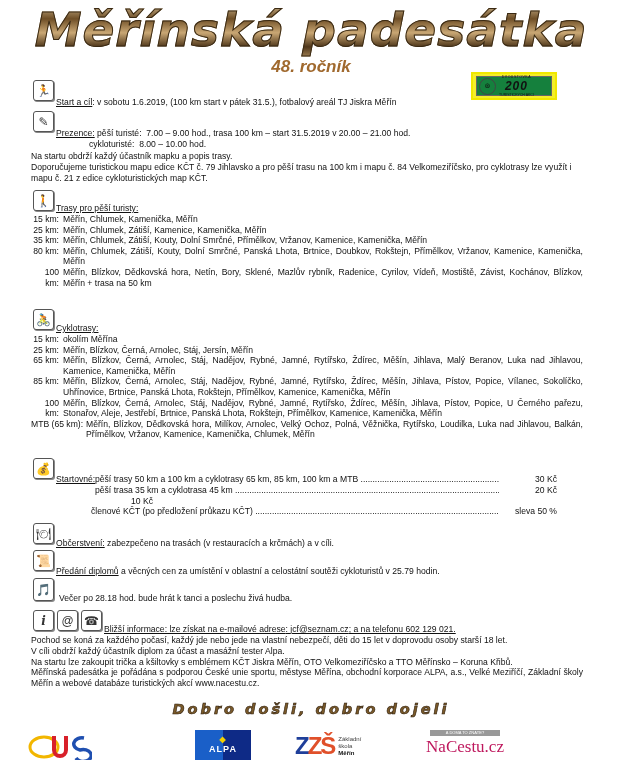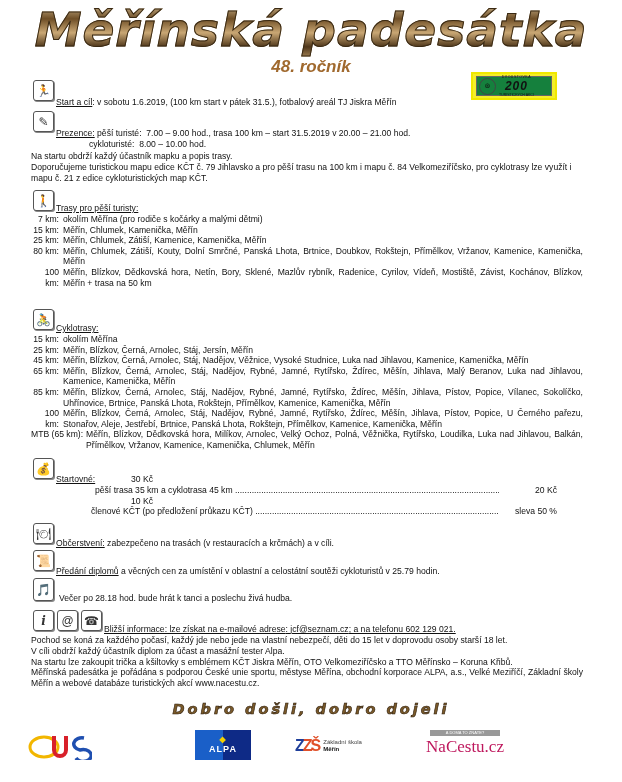--- a/index.html
+++ b/index.html
@@ -57,30 +57,30 @@
 </div>
 <div class="abs" style="left:31px;top:151px;width:552px;line-height:10.8px;">
   <div>Na startu obdrží každý účastník mapku a popis trasy.</div>
   <div>Doporučujeme turistickou mapu edice KČT č. 79 Jihlavsko a pro pěší trasu na 100 km i mapu č. 84 Velkomeziříčsko, pro cyklotrasy lze využít i mapu č. 21 z edice cykloturistických map KČT.</div>
 </div>
 
 <div class="abs icon" style="left:33px;top:190px;">🚶</div>
 <div class="abs line ul" style="left:56px;top:203px;">Trasy pro pěší turisty:</div>
 <div class="abs" style="left:31px;top:214px;width:552px;">
   <div class="row">
-      <span class="km" style="width:28px">7 km:</span>
-      <span class="txt">okolím Měřína (pro rodiče s kočárky a malými dětmi)</span>
-    </div>
-  <div class="row">
       <span class="km" style="width:28px">15 km:</span>
       <span class="txt">Měřín, Chlumek, Kamenička, Měřín</span>
     </div>
   <div class="row">
       <span class="km" style="width:28px">25 km:</span>
       <span class="txt">Měřín, Chlumek, Zátiší, Kamenice, Kamenička, Měřín</span>
+    </div>
+  <div class="row">
+      <span class="km" style="width:28px">35 km:</span>
+      <span class="txt">Měřín, Chlumek, Zátiší, Kouty, Dolní Smrčné, Přímělkov, Vržanov, Kamenice, Kamenička, Měřín</span>
     </div>
   <div class="row">
       <span class="km" style="width:28px">80 km:</span>
       <span class="txt">Měřín, Chlumek, Zátiší, Kouty, Dolní Smrčné, Panská Lhota, Brtnice, Doubkov, Rokštejn, Přímělkov, Vržanov, Kamenice, Kamenička, Měřín</span>
     </div>
   <div class="row">
       <span class="km" style="width:28px">100 km:</span>
       <span class="txt">Měřín, Blízkov, Dědkovská hora, Netín, Bory, Sklené, Mazlův rybník, Radenice, Cyrilov, Vídeň, Mostiště, Závist, Kochánov, Blízkov, Měřín + trasa na 50 km</span>
     </div>
 </div>
@@ -90,24 +90,20 @@
 <div class="abs" style="left:31px;top:334px;width:552px;">
   <div class="row">
       <span class="km" style="width:28px">15 km:</span>
       <span class="txt">okolím Měřína</span>
     </div>
   <div class="row">
       <span class="km" style="width:28px">25 km:</span>
       <span class="txt">Měřín, Blízkov, Černá, Arnolec, Stáj, Jersín, Měřín</span>
     </div>
   <div class="row">
-      <span class="km" style="width:28px">45 km:</span>
-      <span class="txt">Měřín, Blízkov, Černá, Arnolec, Stáj, Nadějov, Věžnice, Vysoké Studnice, Luka nad Jihlavou, Kamenice, Kamenička, Měřín</span>
-    </div>
-  <div class="row">
       <span class="km" style="width:28px">65 km:</span>
       <span class="txt">Měřín, Blízkov, Černá, Arnolec, Stáj, Nadějov, Rybné, Jamné, Rytířsko, Ždírec, Měšín, Jihlava, Malý Beranov, Luka nad Jihlavou, Kamenice, Kamenička, Měřín</span>
     </div>
   <div class="row">
       <span class="km" style="width:28px">85 km:</span>
       <span class="txt">Měřín, Blízkov, Černá, Arnolec, Stáj, Nadějov, Rybné, Jamné, Rytířsko, Ždírec, Měšín, Jihlava, Pístov, Popice, Vílanec, Sokolíčko, Uhřínovice, Brtnice, Panská Lhota, Rokštejn, Přímělkov, Kamenice, Kamenička, Měřín</span>
     </div>
   <div class="row">
       <span class="km" style="width:28px">100 km:</span>
       <span class="txt">Měřín, Blízkov, Černá, Arnolec, Stáj, Nadějov, Rybné, Jamné, Rytířsko, Ždírec, Měšín, Jihlava, Pístov, Popice, U Černého pařezu, Stonařov, Aleje, Jestřebí, Brtnice, Panská Lhota, Rokštejn, Přímělkov, Kamenice, Kamenička, Měřín</span>
@@ -115,20 +111,21 @@
   <div class="row">
       <span class="km" style="width:auto;padding-right:3px">MTB (65 km):</span>
       <span class="txt">Měřín, Blízkov, Dědkovská hora, Milíkov, Arnolec, Velký Ochoz, Polná, Věžnička, Rytířsko, Loudilka, Luka nad Jihlavou, Balkán, Přímělkov, Vržanov, Kamenice, Kamenička, Chlumek, Měřín</span>
     </div>
 </div>
 
 <div class="abs icon" style="left:33px;top:458px;">💰</div>
 <div class="abs line ul" style="left:56px;top:474px;">Startovné:</div>
 <div class="abs" style="left:95px;top:474px;width:462px;">
   <div class="fee">
+      <span class="desc">pěší trasy 50 km a 100 km a cyklotrasy 65 km, 85 km, 100 km a MTB</span>
       <span class="price">30 Kč</span>
     </div>
   <div class="fee">
       <span class="desc">pěší trasa 35 km a cyklotrasa 45 km</span>
       <span class="price">20 Kč</span>
     </div>
   <div class="fee">
       <span class="price">10 Kč</span>
     </div>
   <div class="fee" style="margin-left:-4px;">
@@ -170,21 +167,21 @@
     <ellipse cx="18" cy="17" rx="14" ry="10" fill="none" stroke="#f2b600" stroke-width="3"></ellipse>
     <path d="M28 6 v14 a6 6 0 0 0 12 0 v-14" fill="none" stroke="#d8202a" stroke-width="4"></path>
     <path d="M58 8 a8 6 0 1 0 -4 12 a8 6 0 1 1 -4 8" fill="none" stroke="#1f4fb0" stroke-width="3.5"></path>
   </svg>
 </div>
 <div class="abs logo" style="left:195px;top:730px;width:56px;height:30px;background:linear-gradient(90deg,#1a5fc8 0 50%,#0e2a86 50% 100%);color:#fff;font-weight:bold;font-size:9px;letter-spacing:1px;flex-direction:column;">
   <span style="color:#f4d000;font-size:8px;line-height:8px;">◆</span>
   <span>ALPA</span>
 </div>
 <div class="abs" style="left:295px;top:732px;width:70px;height:28px;display:flex;align-items:center;gap:4px;">
-  <span style="font-weight:bold;font-size:16px;color:#1f3f9a;letter-spacing:-2px;"><span style="color:#1f3f9a">Z</span><span style="color:#e0502a">ZŠ</span></span>
+  <span style="font-weight:bold;font-size:24px;color:#1f3f9a;letter-spacing:-2px;"><span style="color:#1f3f9a">Z</span><span style="color:#e0502a">ZŠ</span></span>
   <span style="display:flex;flex-direction:column;font-size:6px;line-height:7px;color:#444;">
     <span>Základní škola</span>
     <span style="font-weight:bold;color:#111;">Měřín</span>
   </span>
 </div>
 <div class="abs" style="left:430px;top:730px;width:70px;height:32px;display:flex;flex-direction:column;align-items:center;">
   <span style="width:70px;height:6px;background:#999;color:#fff;font-size:4px;line-height:6px;text-align:center;">A DOMA TO ZNÁTE?</span>
   <span style="font-family:'Liberation Serif',serif;font-size:17px;color:#be185d;line-height:22px;">NaCestu.cz</span>
 </div>
 

